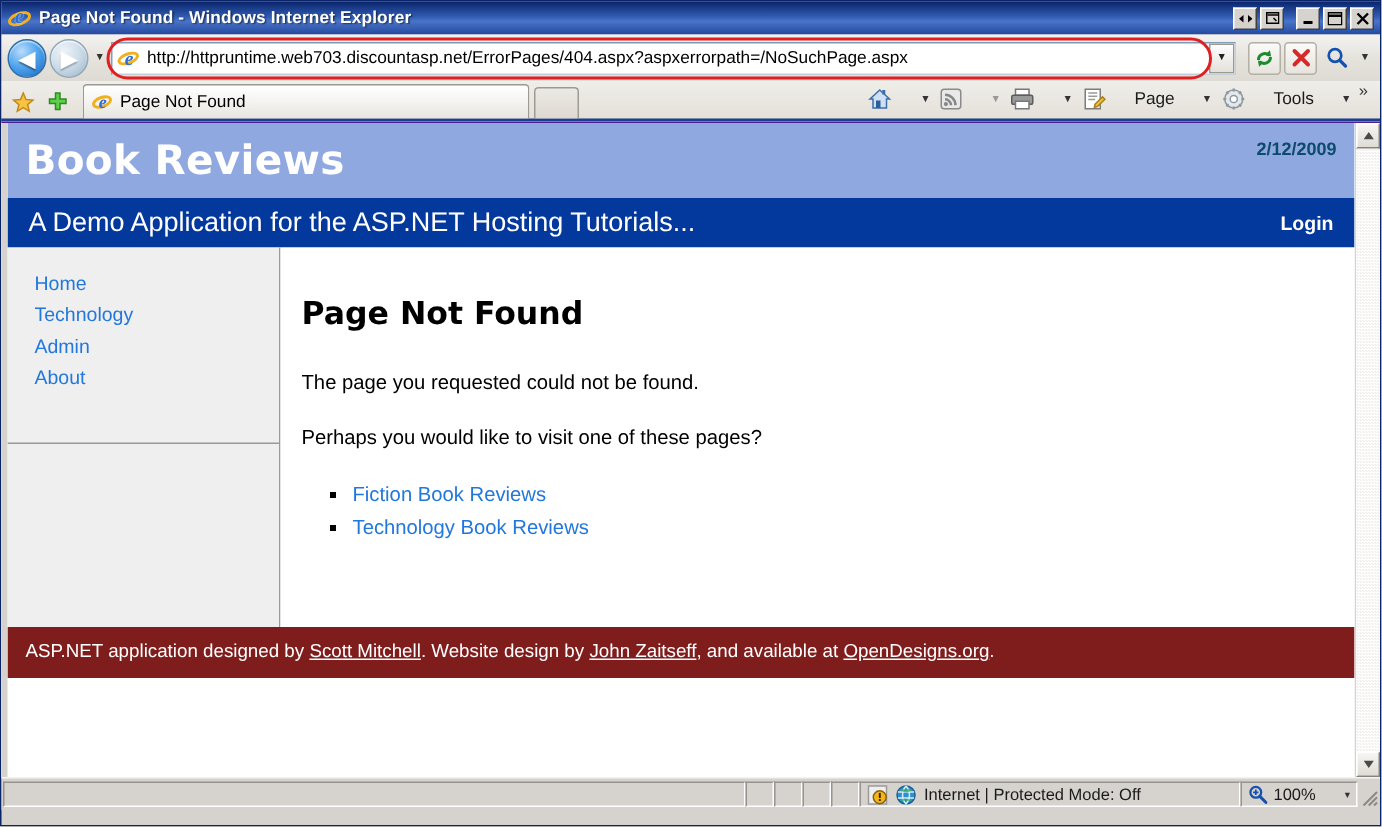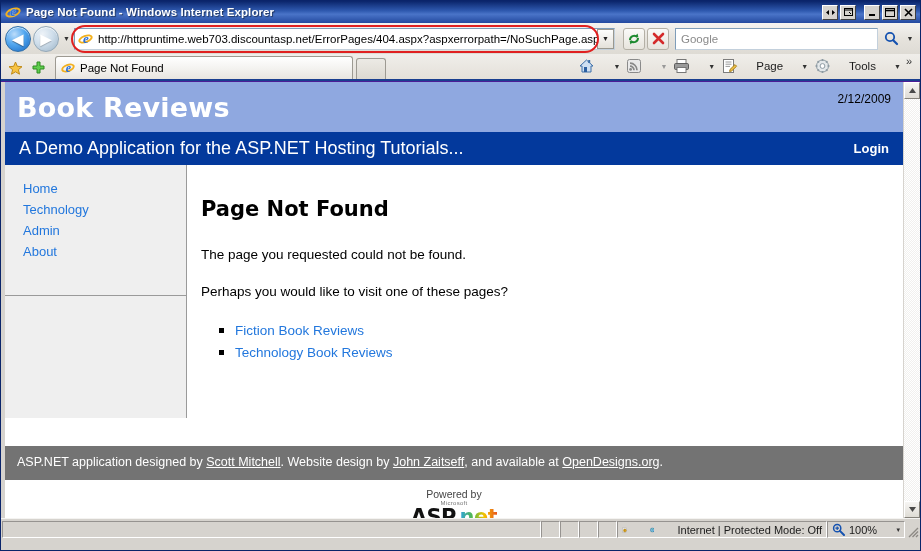--- a/index.html
+++ b/index.html
@@ -186,21 +186,21 @@
   
   #site-header {
     background: #8fa8e0; height: 50px; position: relative;
     display:flex; align-items:center; padding: 0 12px;
   }
   #site-title {
     font-family: "DejaVu Sans", sans-serif;
     font-size: 27px; font-weight: bold; color: #fff; letter-spacing: .2px;
   }
   #site-date {
-    margin-left:auto; font-size: 12px; color: #000000; font-weight:normal;
+    margin-left:auto; font-size: 12px; color: #0c4a6e; font-weight:bold;
     align-self:flex-start; padding-top: 10px;
   }
   #site-sub {
     background: #03399c; height: 33px; display:flex; align-items:center;
     padding: 0 14px; color:#fff;
   }
   #site-sub .tagline { font-size: 18px; }
   #site-sub .login { margin-left:auto; font-size: 13px; font-weight:bold; color:#fff; text-decoration:none;}
 
   
@@ -223,23 +223,22 @@
     margin: 0 0 26px 0; font-size: 21px; font-weight: bold; color:#000;
     font-family: "DejaVu Sans", sans-serif;
   }
   #content p { margin: 0 0 22px 0; font-size: 13.5px; color:#000; }
   #content ul { margin: 0; padding-left: 34px; list-style: square; }
   #content ul li { margin-bottom: 4px; }
   #content ul li::marker { color:#000; }
   #content ul a { color:#2277dd; text-decoration:none; font-size:13.5px; }
 
   #site-footer {
-    background: #737373; color:#fff; padding: 8px 12px 9px 12px; font-size: 12.5px;
+    background: #7f1d1d; color:#fff; padding: 8px 12px 9px 12px; font-size: 12.5px;
     line-height: 17px;
-    margin-top: 28px;
   }
   #site-footer a { color:#fff; text-decoration: underline; }
 
   #powered {
     background:#fff; padding-top: 9px; text-align:center;
     height: 60px;
   }
   #powered .pb { font-size: 10.5px; color:#444; line-height: 11px; }
   #powered .ms { font-size: 6px; color:#777; line-height: 7px; letter-spacing:.3px; }
   #powered .aspnet {
@@ -275,21 +274,21 @@
     border-top: 1px solid #f4f3f1;
     padding: 2px 1px 2px 1px; gap:0;
   }
   .sb-cell {
     border: 1px solid; border-color:#969390 #fff #fff #969390;
     display:flex; align-items:center; padding: 0 4px; font-size:11px; color:#1b1b1b;
     white-space: nowrap;
   }
   #sb-main { flex: 1 1 auto; }
   .sb-blank { width: 19px; flex:0 0 auto;}
-  #sb-zone { width: 210px; flex:0 0 auto; gap:23px; }
+  #sb-zone { width: 254px; flex:0 0 auto; gap:5px; }
   #sb-zoom { width: 78px; flex: 0 0 auto; gap:4px; }
   #sb-grip { width: 14px; flex:0 0 auto; display:flex; align-items:flex-end; justify-content:flex-end;}
 </style>
 </head>
 <body>
 
 <div id="window">
 
   <div id="titlebar">
     <span class="ie-logo">
@@ -357,23 +356,20 @@
         <path d="M11 6 a4.2 4.2 0 0 1 -7.2 3" fill="none" stroke="#1d8a2f" stroke-width="2"></path>
         <path d="M3.4 12.5 L2.6 8.4 L6.6 9.3 Z" fill="#1d8a2f"></path>
       </svg>
     </div>
     <div class="tbtn-sq">
       <svg width="13" height="13" viewBox="0 0 13 13">
           <path d="M2 2 L11 11 M11 2 L2 11" stroke="#d42a2a" stroke-width="2.6" stroke-linecap="round"></path>
         </svg>
     </div>
 
-    <div id="searchbox">
-      <span class="ph">Google</span>
-    </div>
     <div id="search-go">
       <svg width="15" height="15" viewBox="0 0 15 15">
           <circle cx="6" cy="6" r="4.2" fill="none" stroke="#1552b0" stroke-width="1.8"></circle>
           <path d="M9.2 9.2 L13 13" stroke="#1552b0" stroke-width="2.2" stroke-linecap="round"></path>
         </svg>
     </div>
     <div id="search-caret">▼</div>
   </div>
 
   <div id="tabrow">
@@ -482,25 +478,20 @@
               <a href="#">Technology Book Reviews</a>
             </li>
           </ul>
         </div>
       </div>
 
       <div id="site-footer">
         <span>ASP.NET application designed by </span><a href="#">Scott Mitchell</a><span>. Website design by </span><a href="#">John Zaitseff</a><span>, and available at </span><a href="#">OpenDesigns.org</a><span>.</span>
       </div>
 
-      <div id="powered">
-        <div class="pb">Powered by</div>
-        <div class="ms">Microsoft</div>
-        <div class="aspnet"><span>ASP</span><span class="dot">.</span><span class="netw">net</span></div>
-      </div>
     </div>
 
     <div id="vscroll">
       <div class="sb-btn">
         <svg width="7" height="5" viewBox="0 0 7 5">
             <path d="M3.5 0 L7 5 H0 Z" fill="#4a4a4a"></path>
           </svg>
       </div>
       <div class="sb-track"></div>
       <div class="sb-btn">

